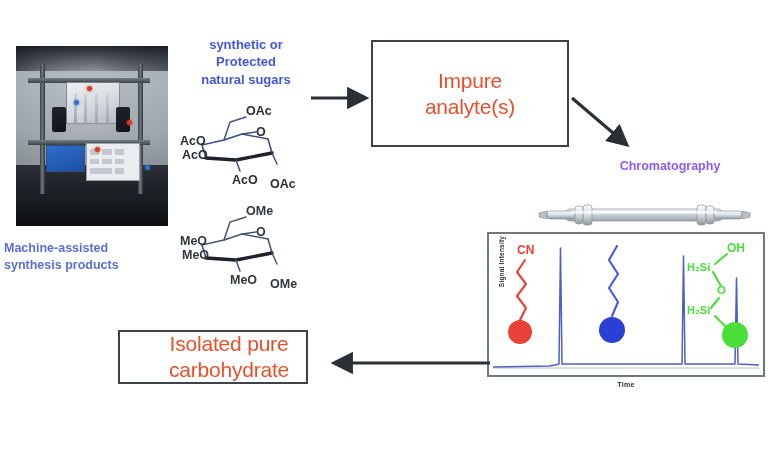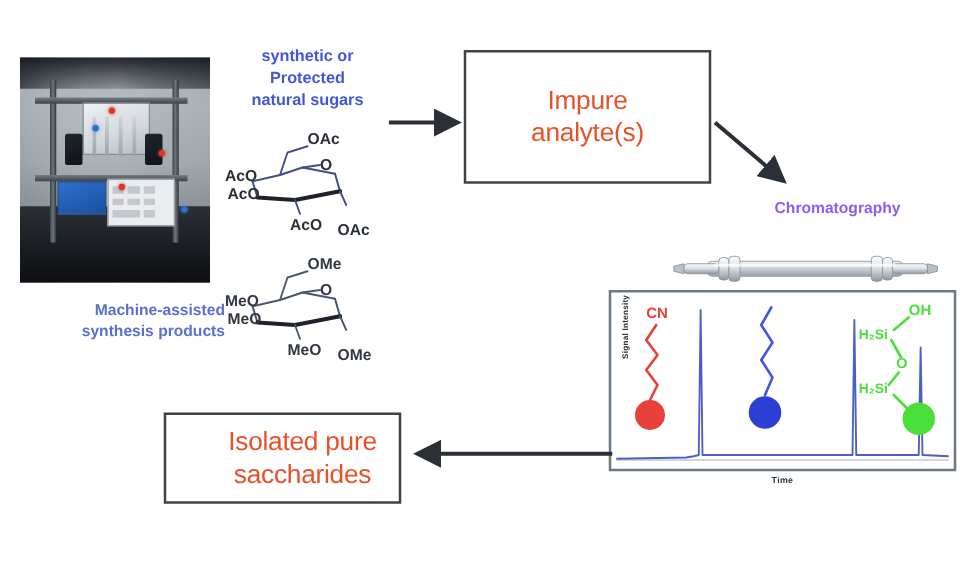--- a/index.html
+++ b/index.html
@@ -92,21 +92,21 @@
     position: absolute;
     display: block;
     background: #c2c8cd;
   }
 
   .photo-caption {
     position: absolute;
     left: 4px;
     top: 240px;
     width: 176px;
-    text-align: right;
+    text-align: left;
     color: #5b6fd0;
     font-size: 12.5px;
     font-weight: bold;
     line-height: 1.32;
   }
 
   
   .sugar-label {
     position: absolute;
     left: 182px;
@@ -141,24 +141,24 @@
   }
   #box-impure {
     left: 371px;
     top: 40px;
     width: 198px;
     height: 107px;
     font-size: 21px;
     letter-spacing: -0.2px;
   }
   #box-isolated {
-    left: 131px;
+    left: 118px;
     top: 330px;
     width: 190px;
-    height: 73px;
+    height: 54px;
     font-size: 21px;
     letter-spacing: -0.2px;
     padding-left: 32px;
   }
 
   
   .arrow { position: absolute; }
   #arrow-right  { left: 311px; top: 83px;  width: 64px;  height: 30px; }
   #arrow-diag   { left: 570px; top: 96px;  width: 92px;  height: 70px; }
   #arrow-left   { left: 325px; top: 348px; width: 165px; height: 30px; }
@@ -447,17 +447,17 @@
           <path d="M0,0 L7,3.5 L0,7 z" fill="#2b3036"></path>
         </marker>
       </defs>
       <line x1="165" y1="15" x2="10" y2="15" stroke="#2b3036" stroke-width="3.2" marker-end="url(#ah3)"></line>
     </svg>
   </div>
 
   <div class="box" id="box-isolated">
     <div>
       <div>Isolated pure</div>
-      <div>saccharides</div>
+      <div>carbohydrate</div>
     </div>
   </div>
 
 </div>
 
 </body></html>

